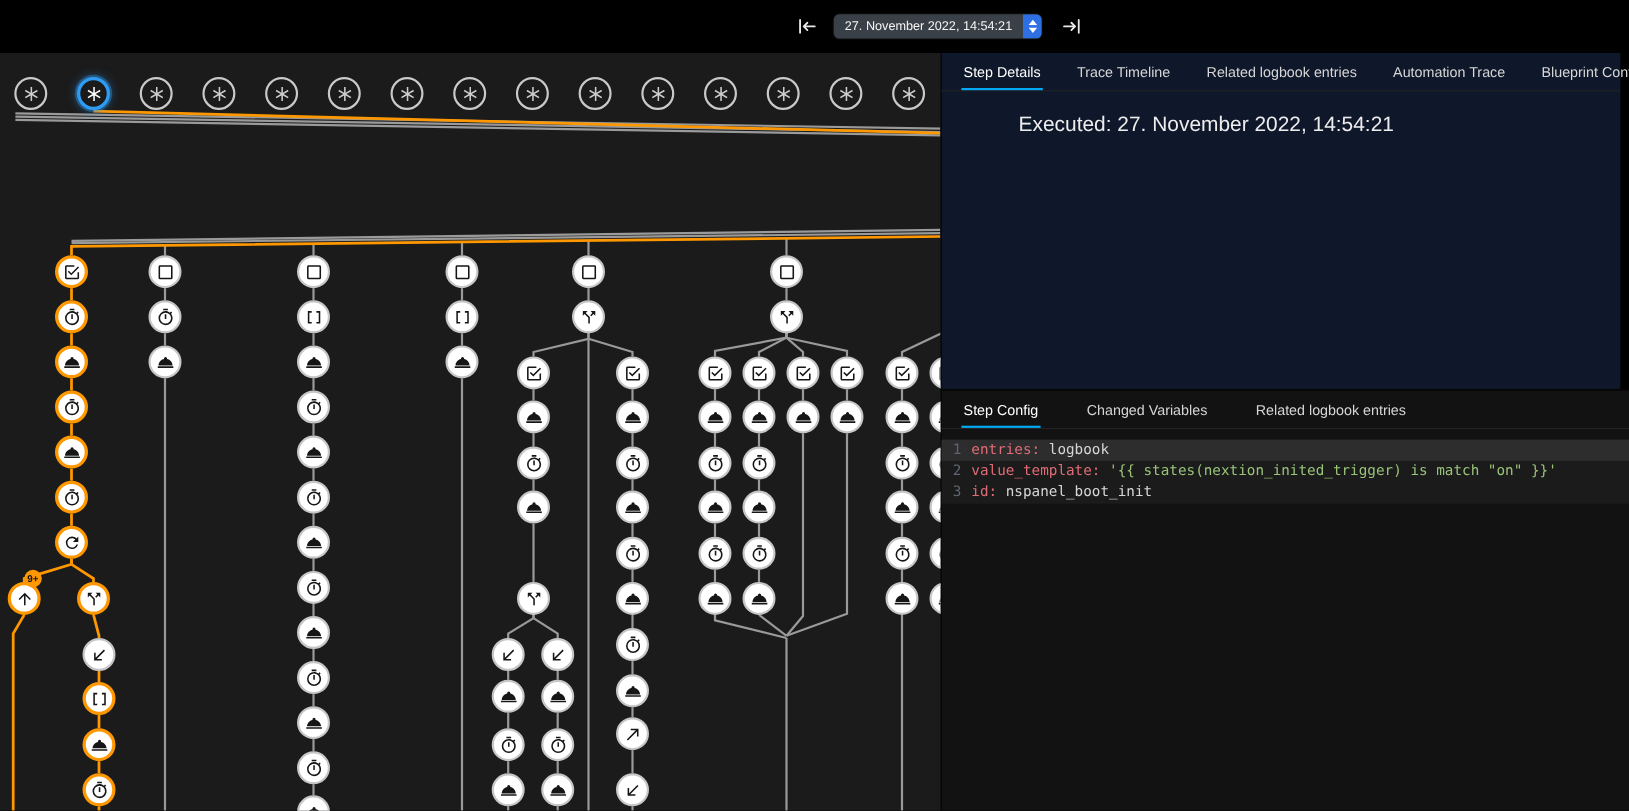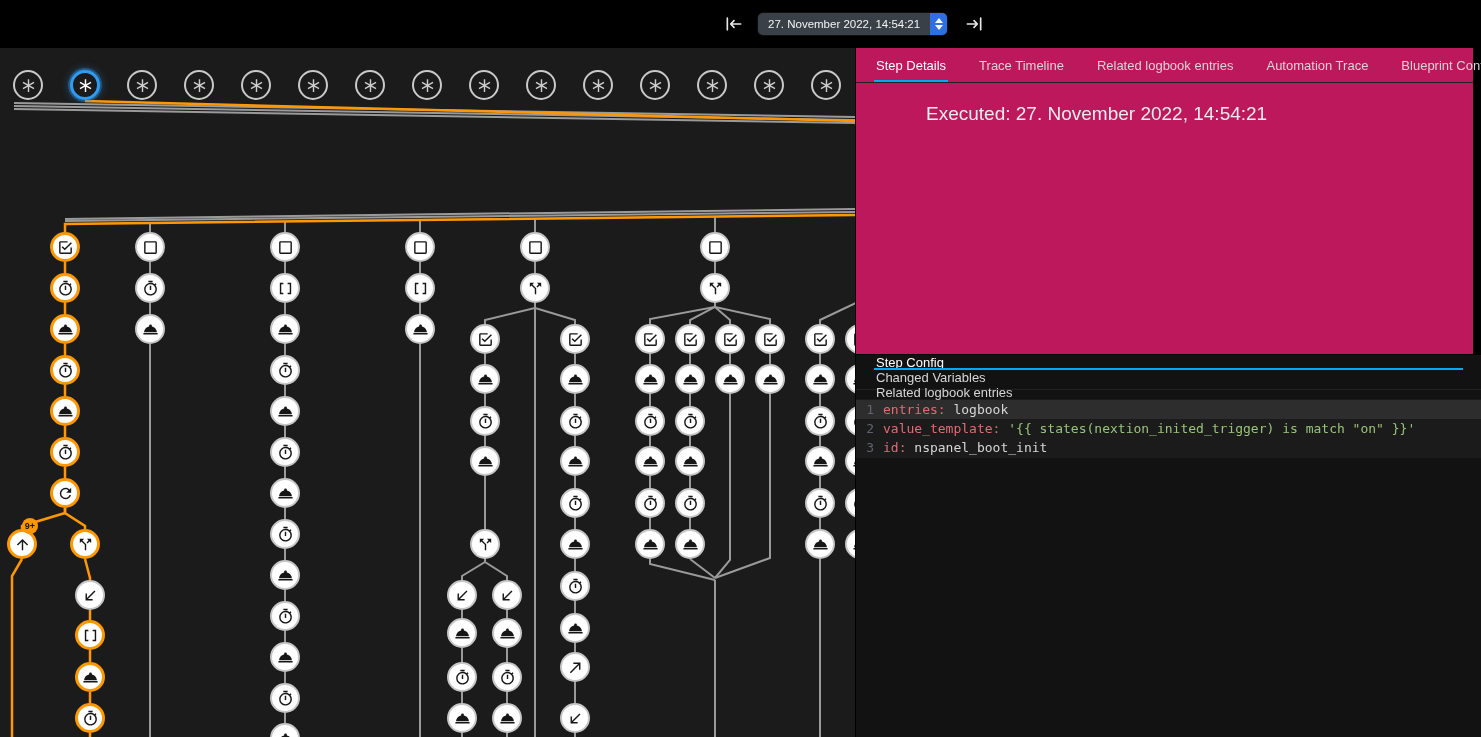--- a/index.html
+++ b/index.html
@@ -24,26 +24,26 @@
     box-sizing:border-box;cursor:pointer;}
   .gnode.node{background:#fff;border:2px solid #c6c6c6;color:#161616;}
   .gnode.node.active{border:3px solid #ff9800;}
   .gnode.trigger{background:#1b1b1b;border:2px solid #c9c9c9;color:#cdcdcd;}
   .gnode.trigger.trigger-active{border:3px solid #2f9bf2;color:#fff;
     box-shadow:0 0 0 2px rgba(47,155,242,.35),0 0 10px rgba(47,155,242,.55);}
   .iter-badge{position:absolute;width:16px;height:16px;border-radius:50%;background:#ff9800;color:#141414;
     font-size:9px;font-weight:bold;display:flex;align-items:center;justify-content:center;z-index:3;}
 
   
-  .details-panel{position:absolute;left:855px;top:48px;width:618px;height:306px;background:#be185d;
+  .details-panel{position:absolute;left:855px;top:48px;width:618px;height:306px;background:#0f172a;
     border-left:1px solid #000;box-sizing:border-box;}
   .config-panel{position:absolute;left:855px;top:354px;width:626px;height:383px;background:#121212;
     border-left:1px solid #000;border-top:1px solid #000;box-sizing:border-box;}
   .tabbar{display:flex;align-items:stretch;height:34px;padding:0 20px;border-bottom:1px solid #232323;}
-  .tabbar.top-tabs{gap:33px;} .tabbar.bottom-tabs{flex-direction:column;}
+  .tabbar.top-tabs{gap:33px;} .tabbar.bottom-tabs{gap:44px;}
   .tab{position:relative;display:flex;align-items:center;font-size:13px;color:#d6d6d6;cursor:pointer;white-space:nowrap;}
   .tab.active{color:#fff;}
   .tab.active::after{content:"";position:absolute;left:-2px;right:-2px;bottom:0;height:2px;background:#03a9f4;}
   .executed-line{padding:20px 0 0 70px;font-size:19px;color:#ededed;}
 
   
   .code-block{margin-top:9px;background:#1b1b1b;font-family:"DejaVu Sans Mono",monospace;font-size:13px;line-height:19px;
     padding:1px 0;}
   .code-line{display:flex;}
   .code-line.hl{background:#2d2d2d;}

